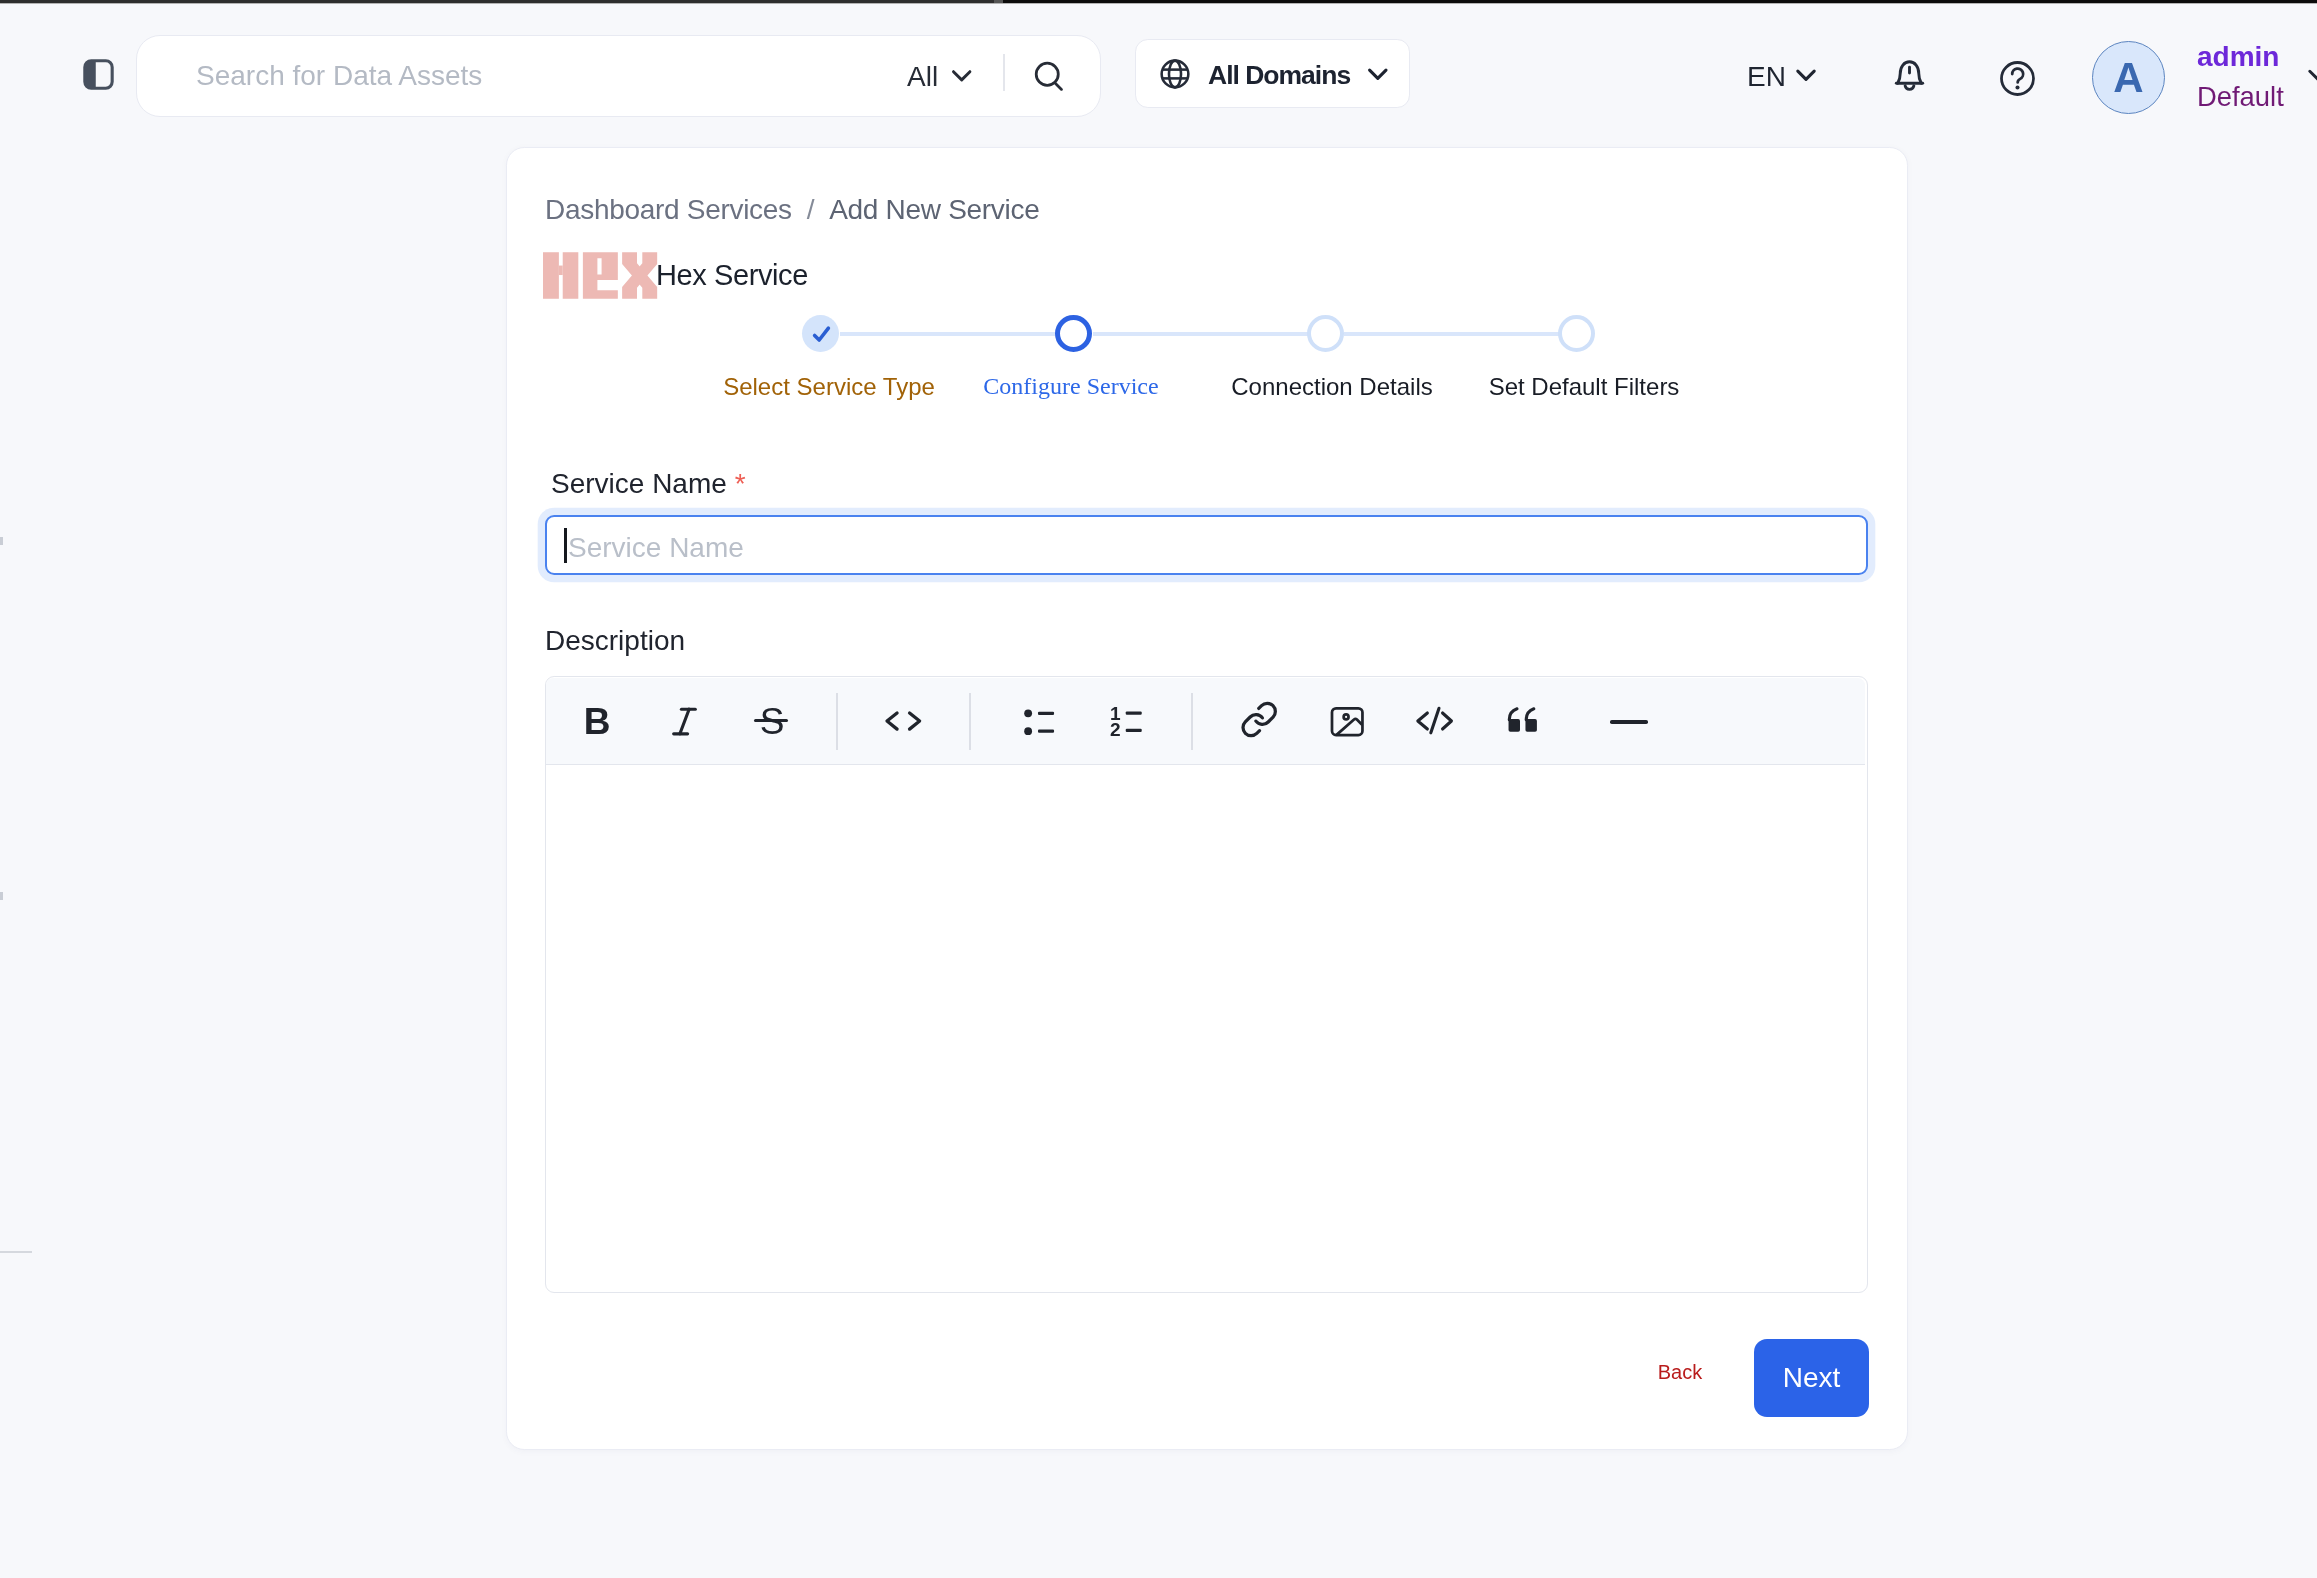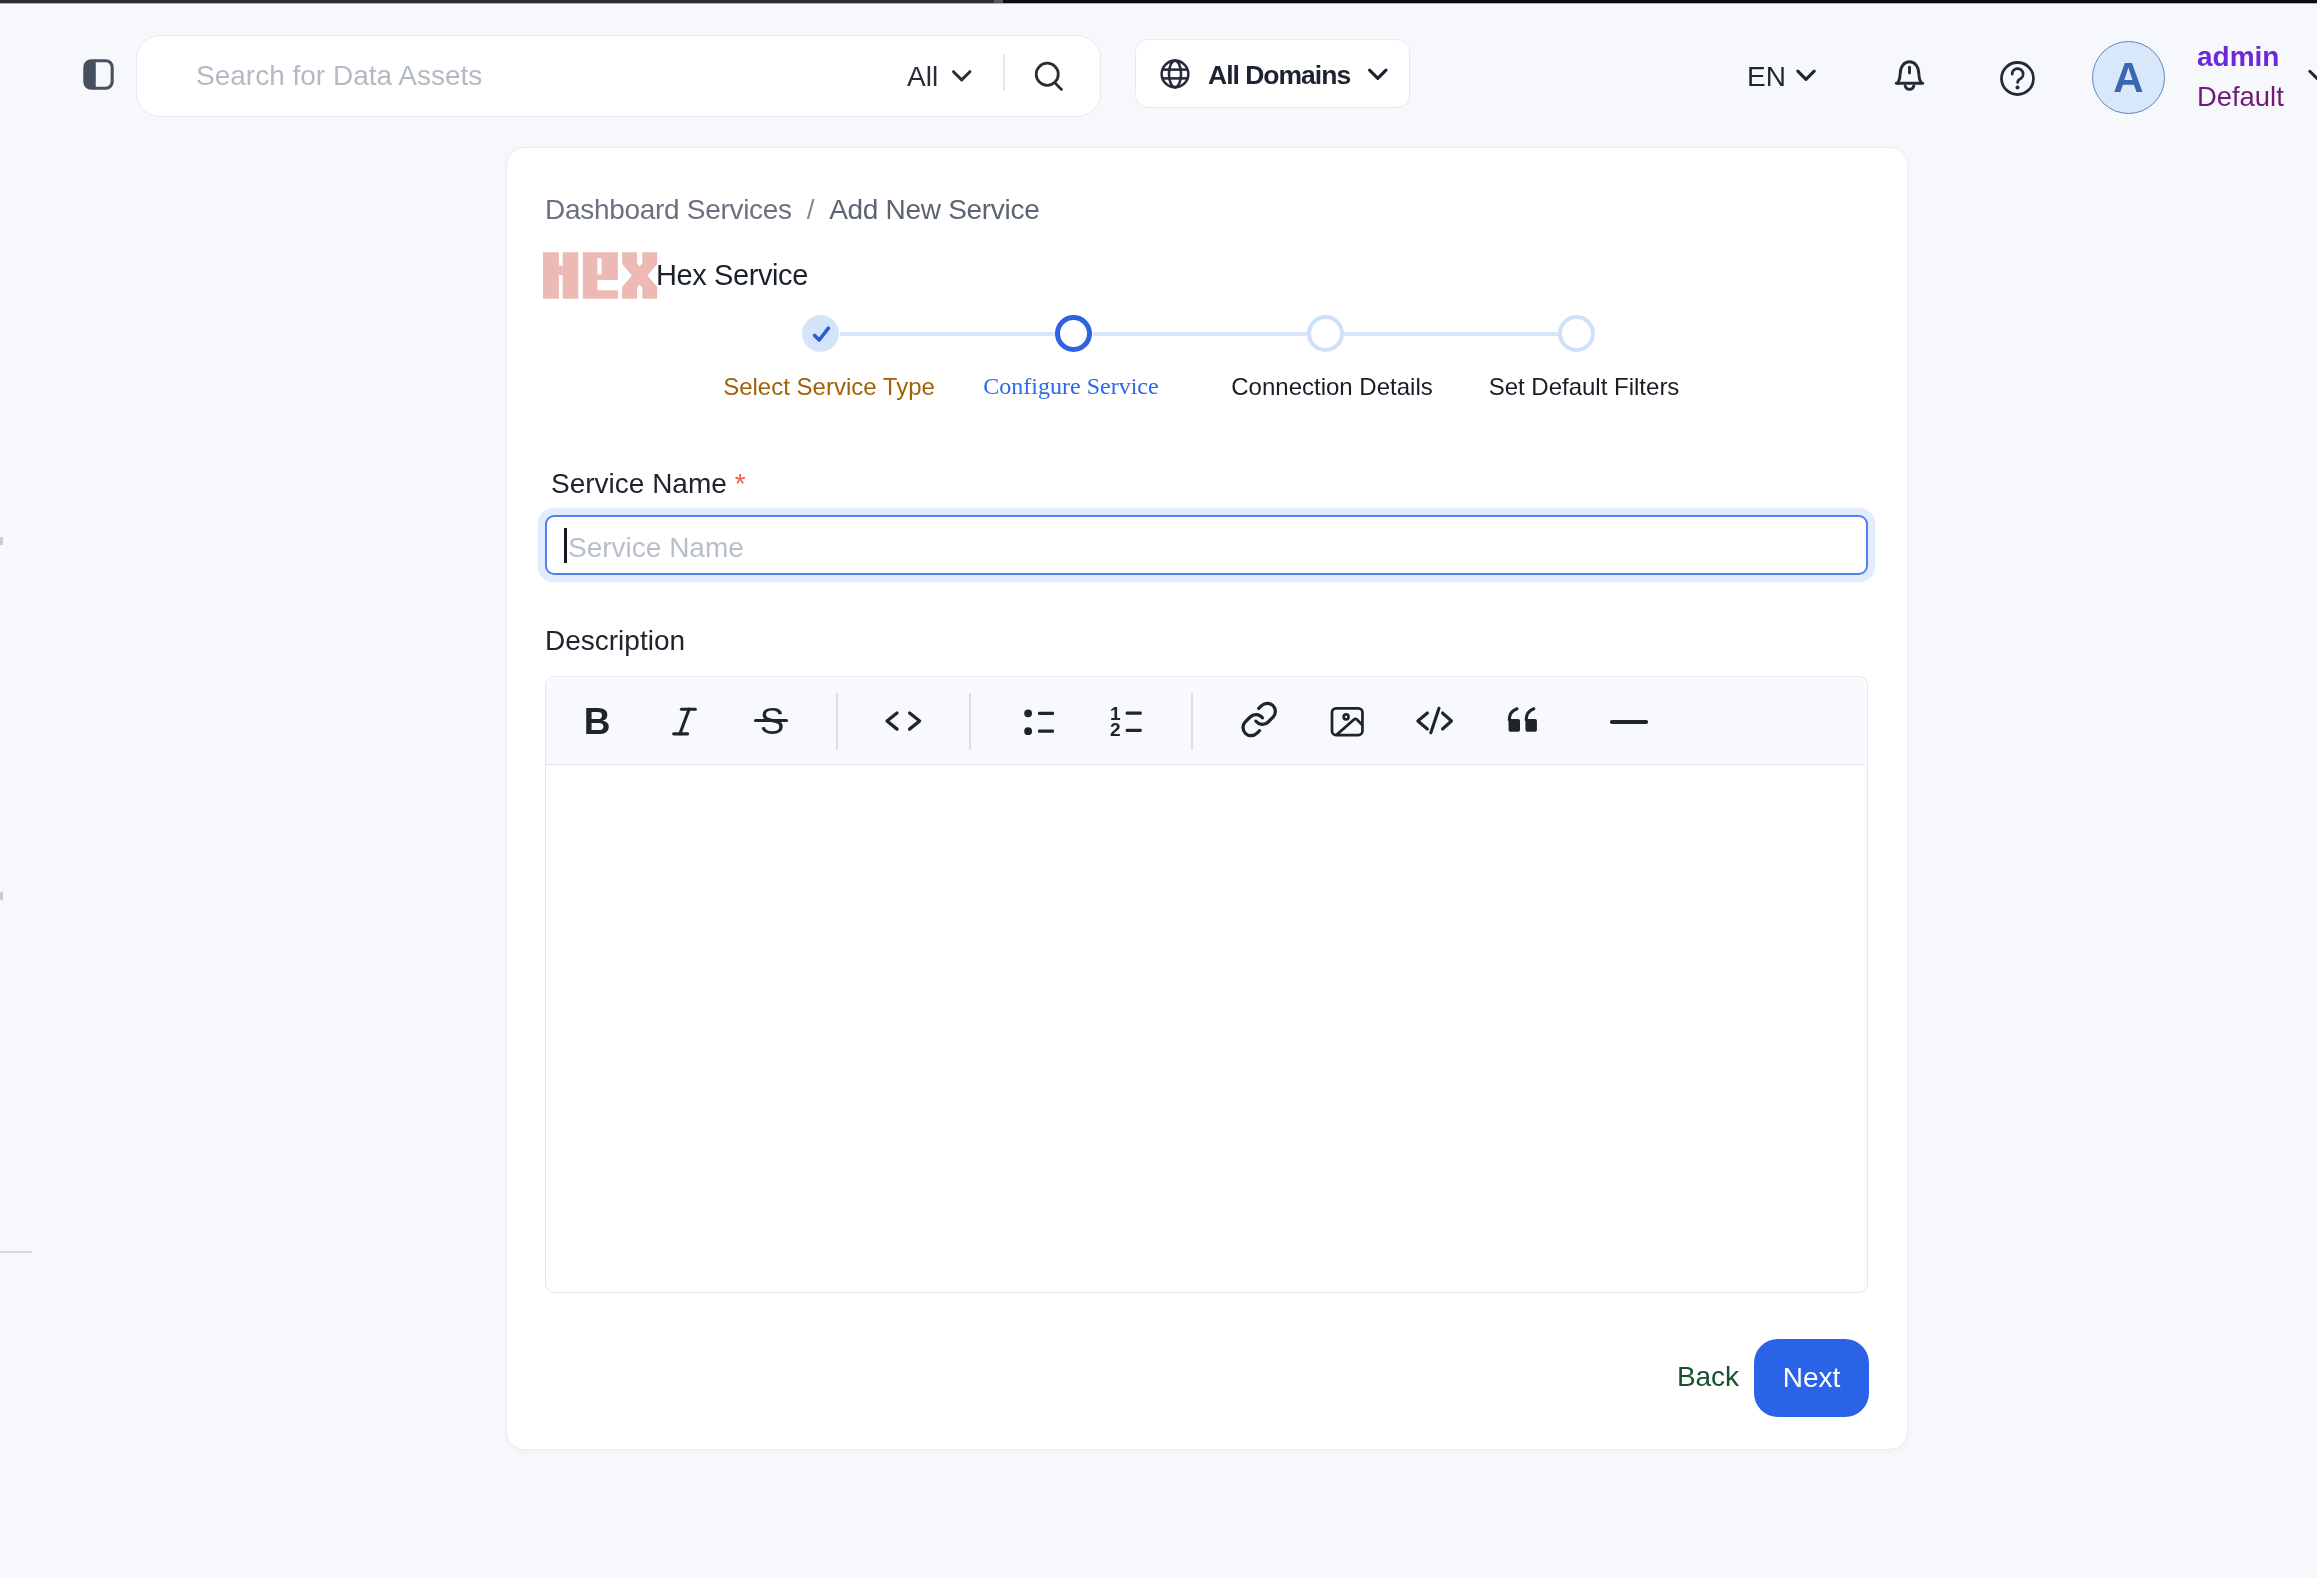--- a/index.html
+++ b/index.html
@@ -158,19 +158,19 @@
   <line x1="27.5" y1="8" x2="18.5" y2="35"></line>
 </svg>
 <svg class="abs" style="left:1502px;top:701px;" width="40" height="40" viewBox="0 0 44 44">
   <rect x="7.2" y="19.9" width="12.6" height="13.9" rx="2" fill="#20242c"></rect>
   <path d="M8 20.5 Q8 11.5 16.5 8.5" fill="none" stroke="#20242c" stroke-width="3.4" stroke-linecap="round"></path>
   <rect x="25.8" y="19.9" width="12.6" height="13.9" rx="2" fill="#20242c"></rect>
   <path d="M26.6 20.5 Q26.6 11.5 35 8.5" fill="none" stroke="#20242c" stroke-width="3.4" stroke-linecap="round"></path>
 </svg>
 <div class="abs" style="left:1610px;top:720px;width:38px;height:3.7px;border-radius:1.8px;background:#20242c;"></div>
 
-<div class="abs" style="left:1680px;top:1361px;transform:translateX(-50%);font-size:28px;color:#14532d;margin-left:28px;">Back</div>
-<div class="abs" style="left:1754px;top:1339px;width:115px;height:78px;background:#2b63e8;border-radius:24px;text-align:center;line-height:78px;font-size:28px;color:#fff;">Next</div>
+<div class="abs" style="left:1680px;top:1361px;transform:translateX(-50%);font-size:20px;color:#b91c1c;">Back</div>
+<div class="abs" style="left:1754px;top:1339px;width:115px;height:78px;background:#2b63e8;border-radius:13px;text-align:center;line-height:78px;font-size:28px;color:#fff;">Next</div>
 
 <div class="abs" style="left:0;top:1251px;width:32px;height:1.8px;background:#d5d8de;"></div>
 <div class="abs" style="left:0;top:537px;width:2.7px;height:8.2px;background:#c9cdd5;"></div>
 <div class="abs" style="left:0;top:892px;width:2.7px;height:8.2px;background:#c9cdd5;"></div>
 
 
 </body></html>

